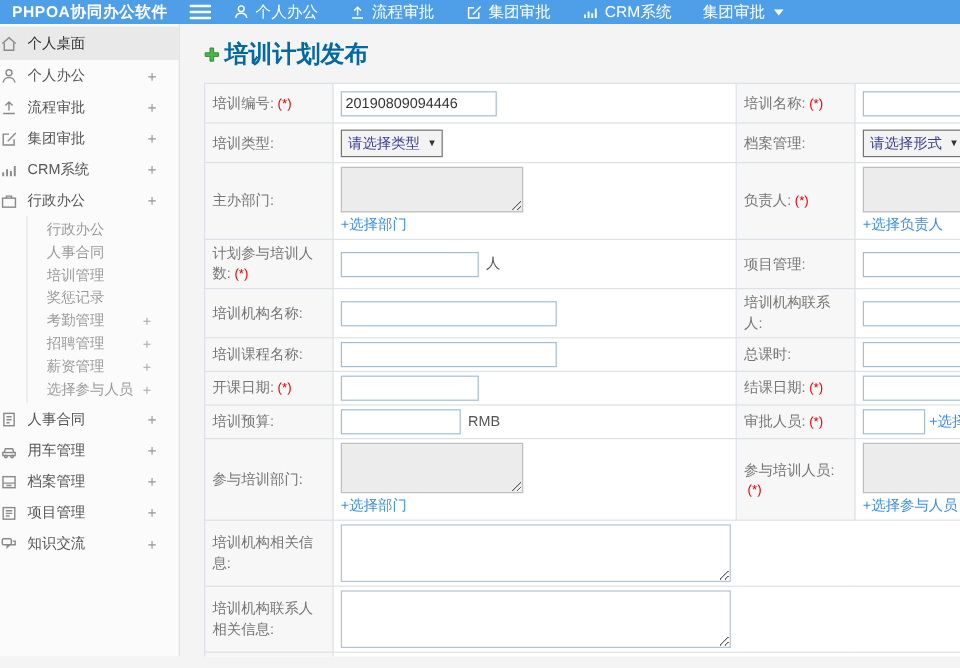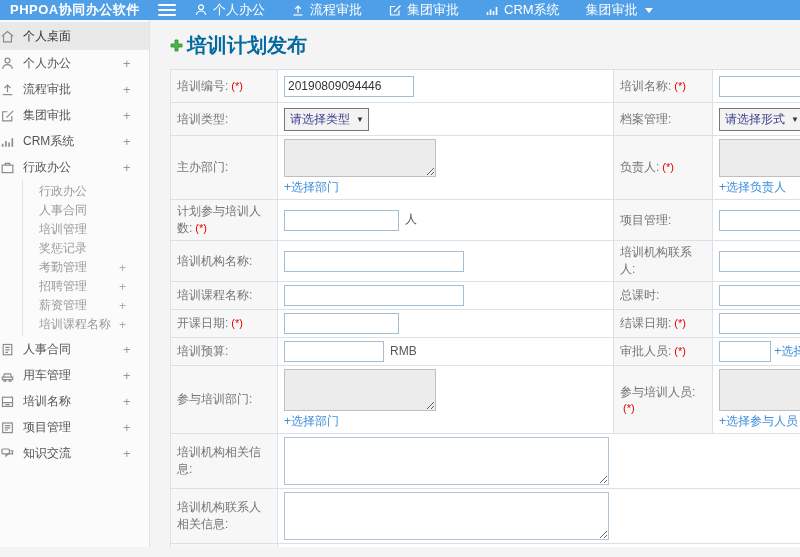--- a/index.html
+++ b/index.html
@@ -182,21 +182,21 @@
         </div>
       <div class="subitem">
           <span class="lb">招聘管理</span>
           <span class="pm">+</span>
         </div>
       <div class="subitem">
           <span class="lb">薪资管理</span>
           <span class="pm">+</span>
         </div>
       <div class="subitem">
-          <span class="lb">培训课程名称</span>
+          <span class="lb">选择参与人员</span>
           <span class="pm">+</span>
         </div>
     </div>
     <div class="sitem">
       <span class="ic"><svg width="15" height="15" viewBox="0 0 14 14" fill="none" stroke="currentColor" stroke-width="1.1">
             <rect x="3" y="2.3" width="8" height="9.6"></rect>
             <path d="M5 5h4M5 7.3h4M5 9.6h2.5"></path>
           </svg></span>
       <span class="lb">人事合同</span>
       <span class="pm">+</span>
@@ -209,21 +209,21 @@
             <circle cx="9.4" cy="11.6" r="1"></circle>
           </svg></span>
       <span class="lb">用车管理</span>
       <span class="pm">+</span>
     </div>
     <div class="sitem">
       <span class="ic"><svg width="15" height="15" viewBox="0 0 14 14" fill="none" stroke="currentColor" stroke-width="1.1">
             <rect x="2.3" y="3" width="9.4" height="8.6"></rect>
             <path d="M2.3 8h9.4M5 9.9h4"></path>
           </svg></span>
-      <span class="lb">培训名称</span>
+      <span class="lb">档案管理</span>
       <span class="pm">+</span>
     </div>
     <div class="sitem">
       <span class="ic"><svg width="15" height="15" viewBox="0 0 14 14" fill="none" stroke="currentColor" stroke-width="1.1">
             <rect x="2.5" y="2.8" width="9" height="9"></rect>
             <path d="M4.5 5.3h5M4.5 7.3h5M4.5 9.3h3"></path>
           </svg></span>
       <span class="lb">项目管理</span>
       <span class="pm">+</span>
     </div>

